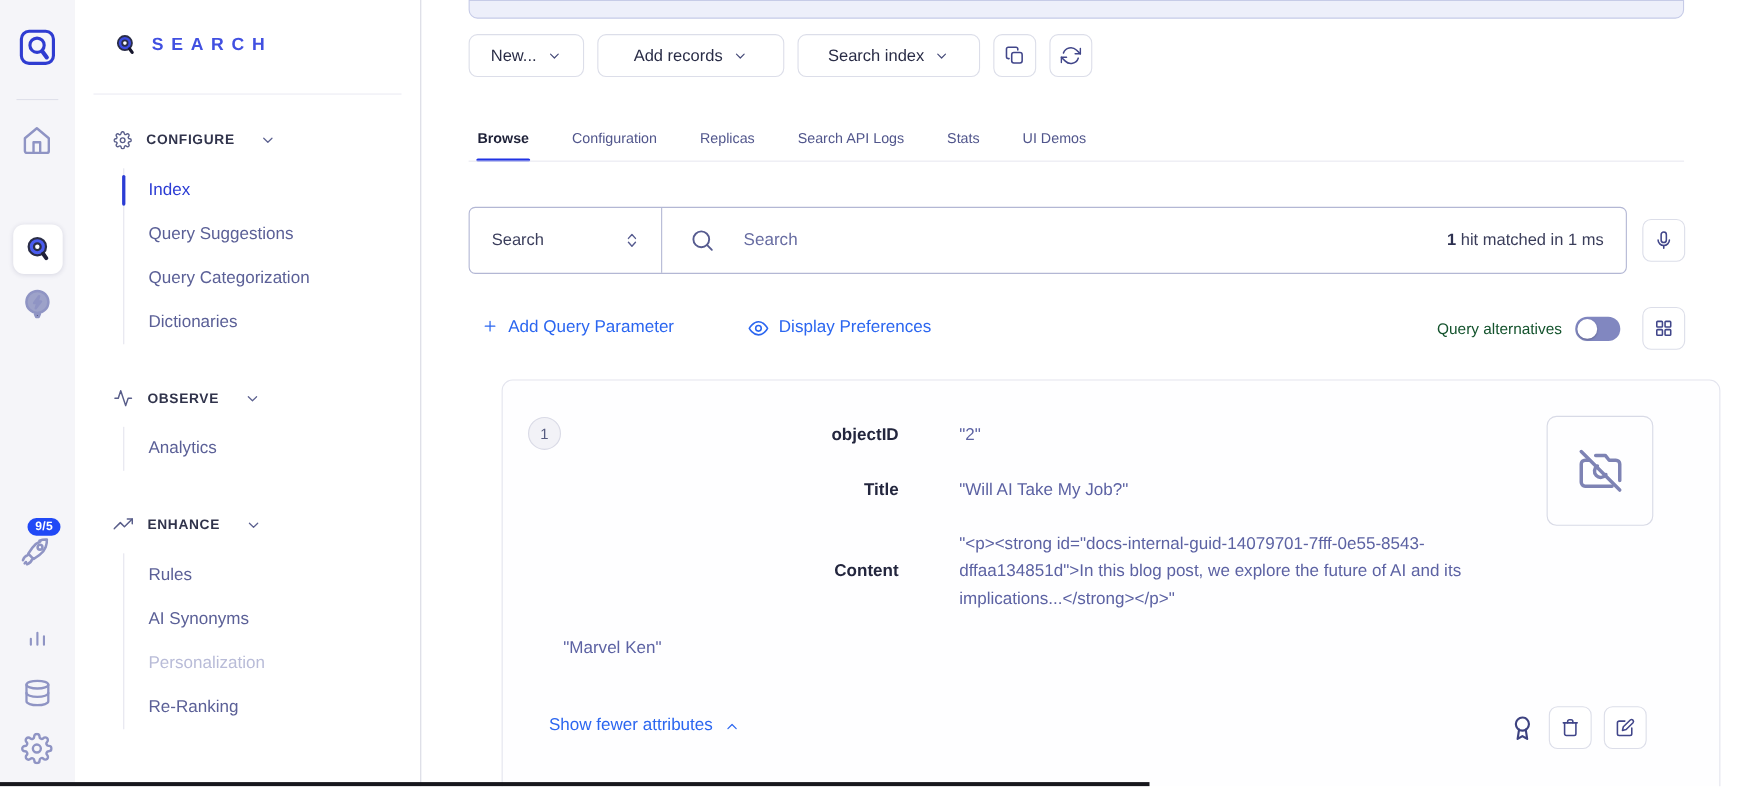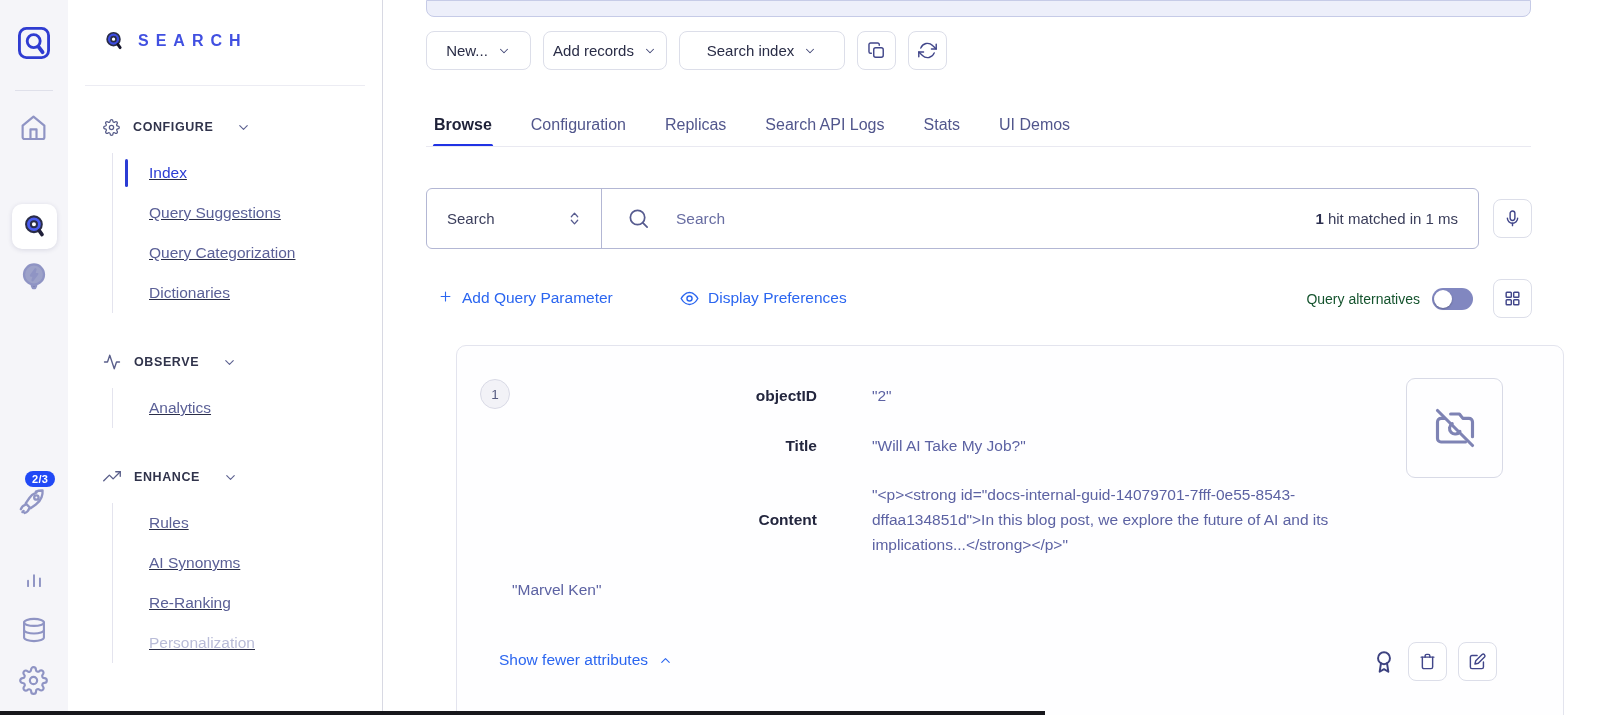--- a/index.html
+++ b/index.html
@@ -26,40 +26,40 @@
   
   .sidebar{position:absolute;left:68px;top:0;width:314px;height:715px;background:#ffffff;border-right:1px solid #d8d9e3;}
   .sb-title{display:flex;align-items:center;gap:13px;padding:30px 0 0 35px;}
   .sb-title-text{font-size:16px;font-weight:bold;letter-spacing:7px;color:#4150e1;}
   .sb-divider{margin:33px 17px 0 17px;height:1px;background:#ececf3;}
   .sb-head{display:flex;align-items:center;gap:13px;margin:29px 0 0 35px;height:24px;cursor:pointer;text-align:center;}
   .sb-head.gap{margin-top:37px;}
   .sb-head-icon{color:#595e8a;}
   .sb-head-label{font-size:12.5px;font-weight:bold;letter-spacing:.6px;color:#30334b;}
   .sb-chevron{color:#5c6190;margin-left:10px;}
-  .sb-items{margin:14px 0 0 44px;border-left:1px solid #e4e4ee;padding-left:36px;text-decoration:underline;}
+  .sb-items{margin:14px 0 0 44px;border-left:1px solid #e4e4ee;padding-left:22px;}
   .sb-item{position:relative;height:40px;display:flex;align-items:center;font-size:15.5px;color:#5b6097;cursor:pointer;}
   .sb-item.active{color:#2b3cd4;}
   .sb-item.active::before{content:"";position:absolute;left:-24px;top:6px;bottom:6px;width:3px;background:#2b3cd4;border-radius:2px;}
   .sb-item.disabled{color:#b9bcd8;}
 
   
   .main{position:absolute;left:383px;top:0;width:1217px;height:715px;}
   .top-strip{position:absolute;left:43px;top:0;width:1105px;height:17px;background:#edeffa;
              border:1px solid #c6cbe7;border-radius:0 0 8px 8px;box-sizing:border-box;}
   .toolbar{position:absolute;left:43px;top:31px;display:flex;gap:12px;align-items:center;}
   .tb-btn{height:39px;box-sizing:border-box;background:#fff;border:1px solid #dcdee9;border-radius:8px;
           display:flex;align-items:center;justify-content:center;gap:9px;font-size:15px;color:#292c46;cursor:pointer;}
   .tb-btn .chev{color:#454a78;}
-  .w-new{width:105px;} .w-add{width:124px;} .w-manage{width:166px;}
+  .w-new{width:105px;} .w-add{width:170px;} .w-manage{width:166px;}
   .icon-btn{width:39px;height:39px;box-sizing:border-box;background:#fff;border:1px solid #dcdee9;border-radius:8px;
             display:flex;align-items:center;justify-content:center;color:#41468a;cursor:pointer;}
 
   .tabs{position:absolute;left:50px;top:104px;height:42px;display:flex;gap:37px;}
-  .tab{position:relative;display:flex;align-items:center;font-size:16px;color:#51568c;cursor:pointer;padding:0 1px;text-align:right;}
+  .tab{position:relative;display:flex;align-items:center;font-size:13px;color:#51568c;cursor:pointer;padding:0 1px;text-align:right;}
   .tab.active{color:#1e2138;font-weight:bold;}
   .tab.active::after{content:"";position:absolute;left:0;right:0;bottom:-1px;height:3px;background:#2033e4;border-radius:2px;}
   .tabs-divider{position:absolute;left:43px;top:146px;width:1105px;height:1px;background:#e9e9f1;}
 
   .searchbar{position:absolute;left:43px;top:188px;width:1053px;height:61px;box-sizing:border-box;
              background:#fff;border:1px solid #b3b7d4;border-radius:6px;display:flex;align-items:stretch;}
   .sb-select{width:175px;box-sizing:border-box;border-right:1px solid #b3b7d4;display:flex;align-items:center;
              justify-content:space-between;padding:0 18px 0 20px;cursor:pointer;}
   .sb-select-label{font-size:15px;color:#3b3e5c;}
   .sb-updown{color:#565b8f;}
@@ -133,21 +133,21 @@
     </div>
 
     <div class="rail-ic rail-bulb">
       <svg width="30" height="30" viewBox="0 0 24 24" stroke="none">
         <circle cx="12" cy="10" r="8" fill="#9da2c9"></circle>
         <path d="M13.2 5.8 9.6 10.8h2.4l-1.2 3.8 3.8-5h-2.4l1-3.8z" fill="#ffffff"></path>
         <path d="M10.2 18.8h3.6l-.9 2.1h-1.8z" fill="#23233e"></path>
       </svg>
     </div>
 
-    <div class="rail-badge">2/3</div>
+    <div class="rail-badge">9/5</div>
     <div class="rail-ic rail-rocket">
       <svg width="31" height="31" viewBox="0 0 24 24" stroke-width="1.7">
         <path d="M14.6 4.3c2.6-1 5.2-.8 5.2-.8s.2 2.6-.8 5.2c-.8 2.1-2.3 4.1-4.4 5.6l-4.1 2.9-3.8-3.8 2.9-4.1c1.5-2.1 3.5-3.6 5.6-4.4z"></path>
         <circle cx="15" cy="8.9" r="1.7"></circle>
         <path d="M6.3 14.6c-1.6.4-2.8 2-3.3 3.4M9.3 17.6c-.4 1.6-2 2.8-3.4 3.3M4.2 20.2l.9-.9"></path>
       </svg>
     </div>
 
     <div class="rail-ic rail-chart">
       <svg width="26" height="26" viewBox="0 0 24 24" stroke-width="2">
@@ -230,22 +230,22 @@
       <span class="sb-head-label">ENHANCE</span>
       <span class="sb-chevron">
         <svg width="15" height="15" viewBox="0 0 24 24" stroke-width="2.2">
             <polyline points="6 9 12 15 18 9"></polyline>
           </svg>
       </span>
     </div>
     <div class="sb-items">
       <div class="sb-item">Rules</div>
       <div class="sb-item">AI Synonyms</div>
+      <div class="sb-item disabled">Personalization</div>
       <div class="sb-item">Re-Ranking</div>
-      <div class="sb-item disabled">Personalization</div>
     </div>
   </div>
 
   <div class="main">
     <div class="top-strip"></div>
 
     <div class="toolbar">
       <div class="tb-btn w-new">
         <span>New...</span>
         <span class="chev">

